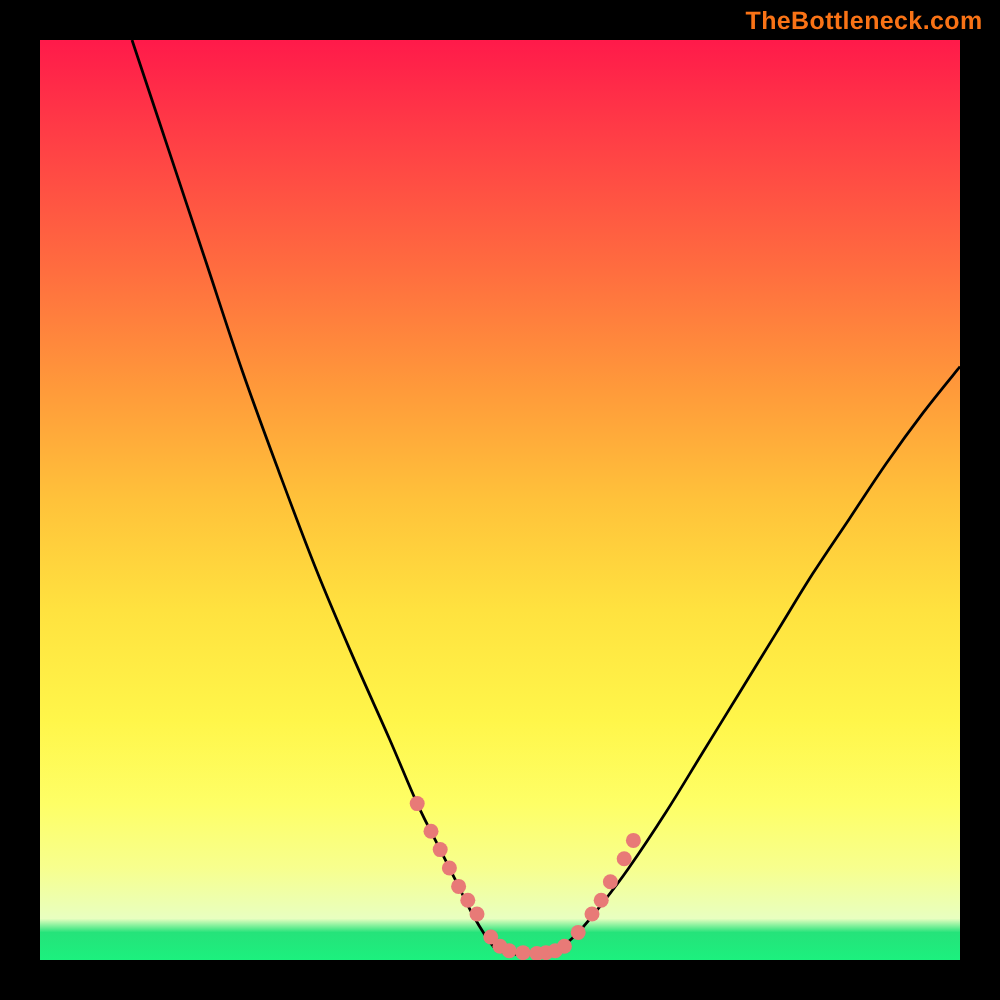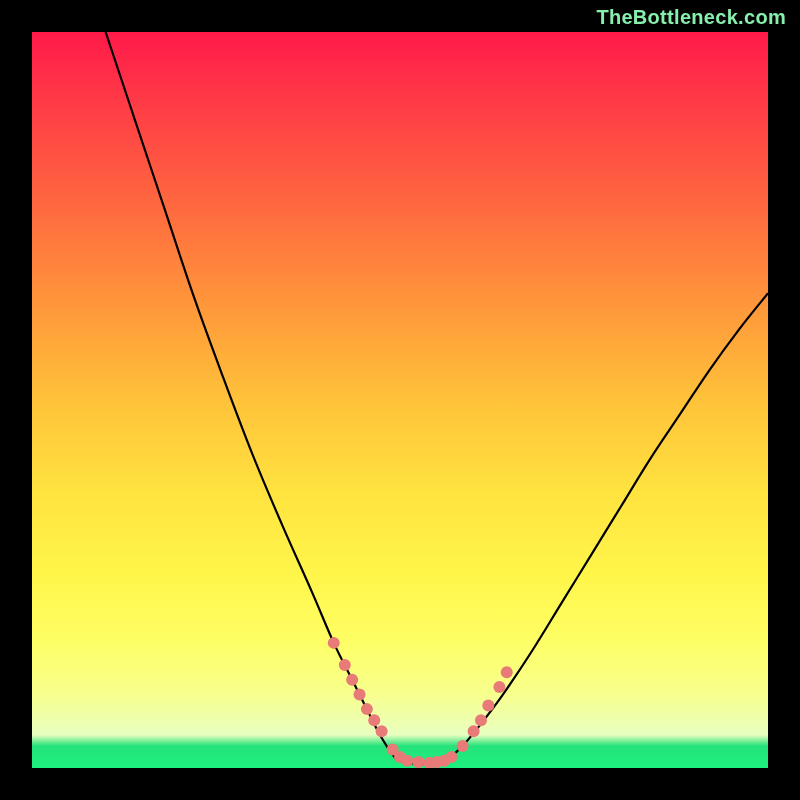--- a/index.html
+++ b/index.html
@@ -31,21 +31,21 @@
       #25e37a 97%,
       #1cf07e 100%
     );
   }
   .watermark {
     position: absolute;
     top: 6px;
     right: 14px;
     font-size: 20px;
     font-weight: 600;
-    color: #86efac;
+    color: #f97316;
     letter-spacing: 0.3px;
   }
   svg.plot {
     position: absolute;
     left: 0;
     top: 0;
     width: 736px;
     height: 736px;
   }
   .curve {

